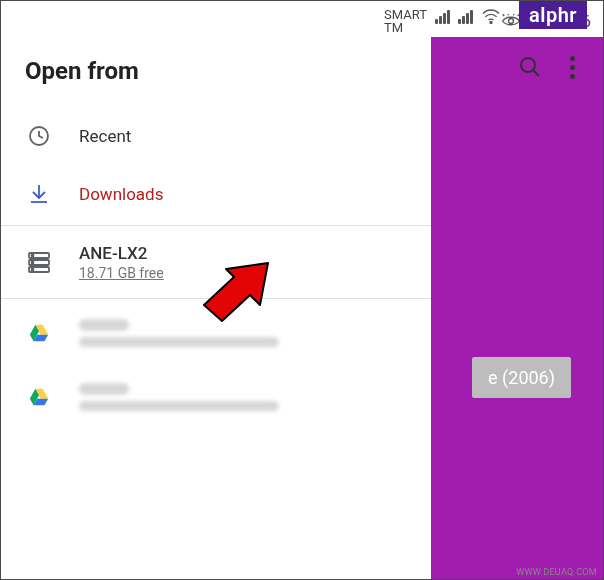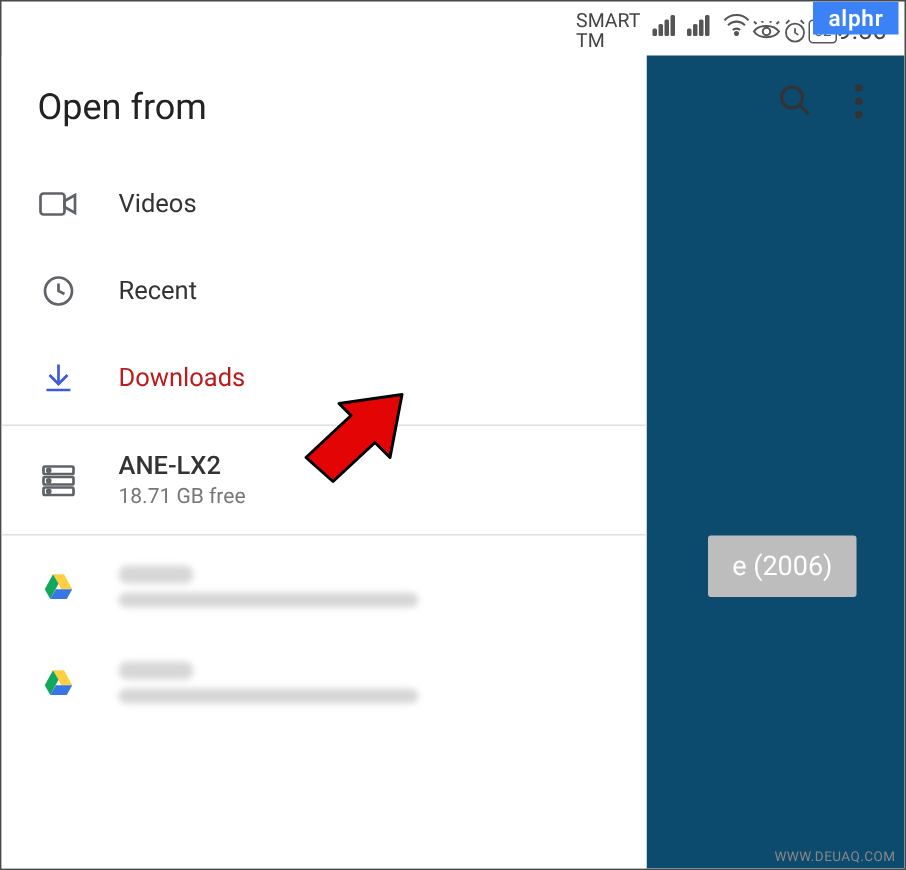--- a/index.html
+++ b/index.html
@@ -1,54 +1,54 @@
 <!DOCTYPE html>
 <html><head>
 <meta charset="utf-8">
 <style>
   * { box-sizing: border-box; margin: 0; padding: 0; }
   html, body { width: 604px; height: 580px; font-family: Roboto, "Helvetica Neue", Arial, sans-serif; background: #fff; }
   .frame { width: 604px; height: 580px; border: 1px solid #4a4a4a; position: relative; overflow: hidden; background:#fff;}
-  .watermark-tag { position:absolute; top:0; right:4px; background:#3b82f6; color:#fff; font-size:15px; font-weight:600; padding:2px 10px; letter-spacing:0.5px; z-index:50;}
+  .watermark-tag { position:absolute; top:0; right:16px; background:#4c1d95; color:#fff; font-size:20px; font-weight:600; padding:2px 10px; letter-spacing:0.5px; z-index:50;}
   .watermark-bottom { position:absolute; bottom:2px; right:6px; font-size:9px; color:#888; letter-spacing:0.3px; z-index:50;margin-left:24px;}
 
   .statusbar { height:36px; display:flex; align-items:center; justify-content:flex-end; padding:4px 12px 0 12px; color:#555;}
   .status-left { display:flex; align-items:flex-start; gap:8px;}
   .carrier { font-size:13px; line-height:13px; color:#444;}
   .sigrow { display:flex; align-items:flex-end; gap:8px;}
   .sig { display:flex; align-items:flex-end; gap:1px;}
   .sig span { width:3px; background:#555; border-radius:1px;}
   .sig span:nth-child(1){height:5px}.sig span:nth-child(2){height:8px}.sig span:nth-child(3){height:11px}.sig span:nth-child(4){height:14px}
   .wifi { stroke:#555; stroke-width:1.8; fill:none;}
   .status-right { display:flex; align-items:center; color:#555;}
   .status-right svg { stroke:#555; stroke-width:1.6; fill:none;}
   .battery { display:inline-flex; align-items:center; border:1.5px solid #555; border-radius:3px; padding:1px 3px; height:16px; position:relative; font-size:10px; color:#555;}
   .battery::after{content:""; position:absolute; right:-4px; top:4px; width:2.5px; height:6px; background:#555; border-radius:1px;}
   .clock { font-size:17px; color:#444;}
 
   .body-row { display:flex; height: calc(100% - 36px); }
   .panel { width: 430px; background:#fff; display:flex; flex-direction:column; position:relative; z-index:10;}
-  .panel-title { font-size:24px; font-weight:400; color:#222; padding:20px 24px 22px 24px;}
+  .panel-title { font-size:24px; font-weight:700; color:#222; padding:20px 24px 22px 24px;}
   .item { display:flex; align-items:center; padding:0 24px; min-height:58px; gap:26px;}
   .item .icon-slot { width:28px; display:flex; justify-content:center; align-items:center;}
   .item .icon-slot svg { stroke:#5f6368; fill:none; stroke-width:1.8;}
   .item-label { font-size:17px; color:#333;}
   .item.sel .item-label { color:#b91c1c;}
   .item.sel svg { stroke:#3b5bdb;}
   .divider { height:1px; background:#e0e0e0; margin:2px 0;}
-  .storage-sub { font-size:14px; color:#777; margin-top:2px;}
+  .storage-sub { font-size:14px; color:#777; margin-top:2px;text-decoration:underline;}
   .blurred .icon-slot svg path { stroke:none;}
   .gdrive {width:22px;height:22px;}
   .blur-line { background:#d7d7d7; border-radius:6px; filter:blur(2px);}
   .bl1{width:50px;height:12px;margin-bottom:6px;}
   .bl2{width:200px;height:10px;}
   .blur-col{display:flex;flex-direction:column;}
   .arrow { position:absolute; left:195px; top:220px; z-index:30;}
 
-  .backdrop { flex:1; background:#0c4a6e; position:relative;}
+  .backdrop { flex:1; background:#a21caf; position:relative;}
   .bd-top { display:flex; justify-content:flex-end; align-items:center; gap:28px; padding:18px 28px 0 0; color:#333;}
   .bd-top svg{stroke:#333;stroke-width:2;fill:none;}
   .dotcol{display:flex;flex-direction:column;gap:4px;}
   .dotcol span{width:5px;height:5px;border-radius:50%;background:#333;}
   .bd-chip{ position:absolute; right:32px; top:320px; background:#bdbdbd; color:#fff; font-size:18px; padding:10px 16px; border-radius:2px; white-space:nowrap;}
 </style>
 </head>
 <body>
 
 <div class="frame">
@@ -99,29 +99,20 @@
         </span>
       <span class="clock">9:56</span>
     </div>
   </div>
 
   <div class="body-row">
 
     <div class="panel">
       <div class="panel-title">Open from</div>
 
-      <div class="item">
-        <span class="icon-slot">
-          <svg width="26" height="20" viewBox="0 0 26 20">
-              <rect x="1" y="3" width="16" height="14" rx="2"></rect>
-              <path d="M17 8 L24 4 L24 16 L17 12 Z"></path>
-            </svg>
-        </span>
-        <span class="item-label">Videos</span>
-      </div>
 
       <div class="item">
         <span class="icon-slot">
           <svg width="24" height="24" viewBox="0 0 24 24">
               <circle cx="12" cy="12" r="9"></circle>
               <path d="M12 7 L12 12 L16 14"></path>
             </svg>
         </span>
         <span class="item-label">Recent</span>
       </div>

